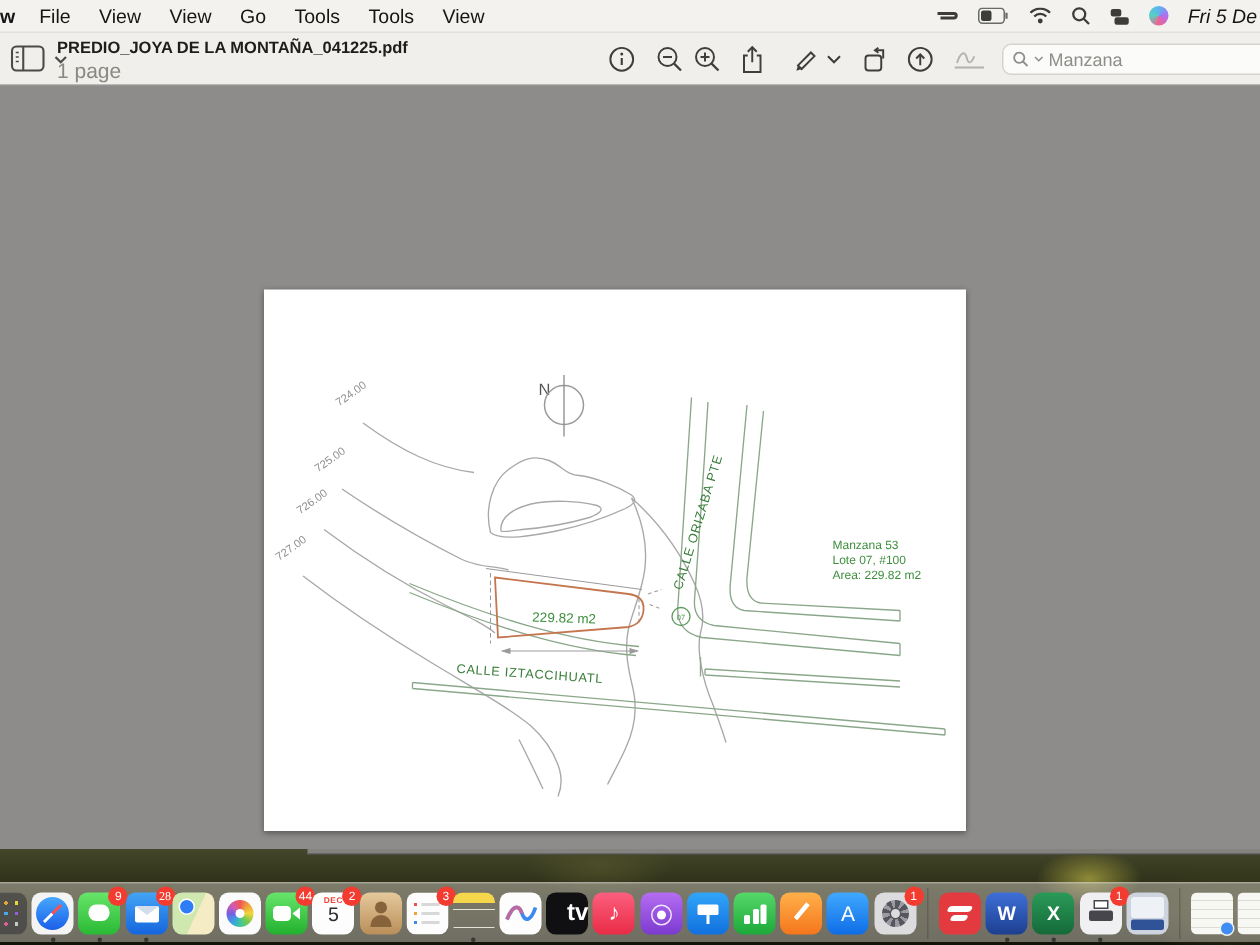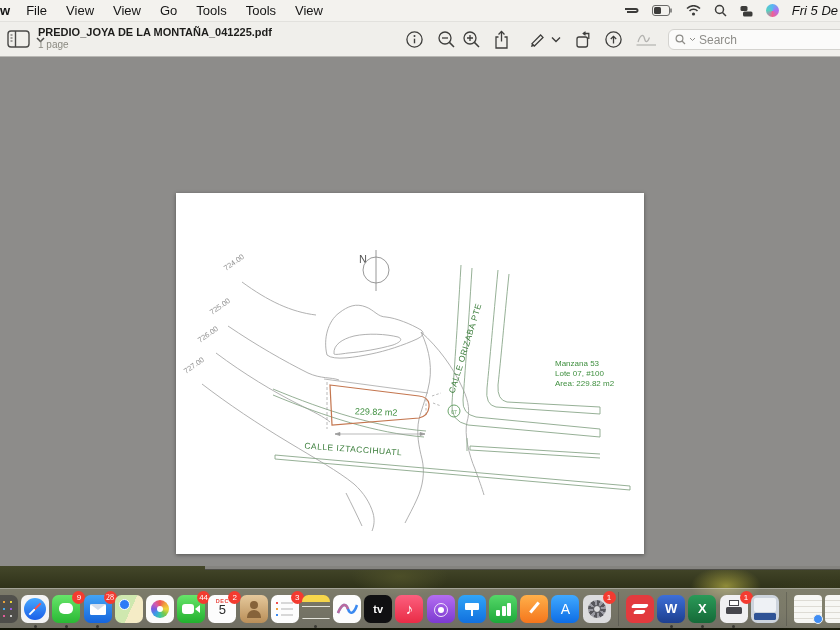--- a/index.html
+++ b/index.html
@@ -17,21 +17,21 @@
   #menu-right svg{display:block;}
   .siri{width:13px;height:13px;border-radius:50%;
         background:conic-gradient(#58b6f2,#b06ef0,#f06292,#58d0c0,#58b6f2);}
   .clock{white-space:nowrap;font-style:italic;}
   
   #titlebar{left:0;top:22px;width:840px;height:35px;background:#f0efeb;
             border-bottom:1px solid #b9b8b4;box-sizing:border-box;}
   #sidebar-btn{left:7px;top:8px;display:flex;align-items:center;gap:4px;color:#4a4a48;}
   #title-wrap{left:38px;top:4px;}
   #doc-title{font-size:11px;font-weight:700;color:#1d1d1b;white-space:nowrap;}
-  #page-count{font-size:10px;color:#8a8980;margin-top:1px;}
+  #page-count{font-size:14px;color:#8a8980;margin-top:1px;}
   #tools{left:405px;top:0;height:35px;display:flex;align-items:center;}
   .tbtn{display:flex;align-items:center;justify-content:center;color:#3e3e3c;}
   .tbtn svg{display:block;}
   #search-field{margin-left:10px;width:178px;height:21px;border:1px solid #d4d3cf;
         border-radius:6px;background:rgba(255,255,255,.72);display:flex;
         align-items:center;padding:0 6px;gap:3px;box-sizing:border-box;}
   #search-field span{font-size:12px;color:#8e8d89;}
   
   #content{left:0;top:57px;width:840px;height:509px;background:#8d8c8a;}
   #pdf-page{left:176px;top:136px;width:468px;height:361px;background:#ffffff;
@@ -101,22 +101,22 @@
       linear-gradient(#d8d8d8,#d8d8d8),
       radial-gradient(2px at 6px 20px,#3c8af0 60%,transparent 65%),
       linear-gradient(#d8d8d8,#d8d8d8);
     background-repeat:no-repeat;
     background-size:100% 100%,12px 2px,100% 100%,12px 2px,100% 100%,12px 2px;
     background-position:0 0,10px 7px,0 0,10px 13px,0 0,10px 19px;}
   .notes{background:linear-gradient(#f6d64b 0 7px,#fdfdf8 7px);
     background-image:linear-gradient(#f6d64b 0 7px,transparent 7px),
       repeating-linear-gradient(transparent 0 11px,#e3e3da 11px 12px);}
   .freeform{background:#fdfdfd;}
-  .appletv{background:#101012;color:#fff;display:flex;align-items:center;justify-content:center;
-           font-size:11px;font-weight:700;}
+  .appletv{background:#101012;color:#fff;display:flex;align-items:center;justify-content:flex-end;
+           font-size:16px;font-weight:700;}
   .music{background:linear-gradient(#fc5f7e,#e92c46);color:#fff;display:flex;align-items:center;
          justify-content:center;font-size:15px;}
   .podcasts{background:linear-gradient(#b46df2,#7c3ad0);}
   .podcasts i{position:absolute;left:11px;top:12px;width:6px;height:6px;border-radius:50%;background:#fff;}
   .podcasts b{position:absolute;left:7px;top:8px;width:14px;height:14px;border-radius:50%;
               border:1.5px solid rgba(255,255,255,.85);box-sizing:border-box;}
   .keynote{background:linear-gradient(#31a5f8,#1170de);}
   .keynote i{position:absolute;left:7px;top:8px;width:14px;height:7px;border-radius:1px;background:#fff;}
   .keynote b{position:absolute;left:13px;top:15px;width:2px;height:6px;background:#fff;}
   .numbers{background:linear-gradient(#55d868,#1da83a);}
@@ -266,21 +266,21 @@
         </svg>
     </span>
     <span id="search-field">
       <svg width="11" height="11" viewBox="0 0 11 11">
           <circle cx="4.5" cy="4.5" r="3.4" stroke="#8e8d89" stroke-width="1.2" fill="none"></circle>
           <path d="M7 7 L10 10" stroke="#8e8d89" stroke-width="1.2"></path>
         </svg>
       <svg width="7" height="5" viewBox="0 0 7 5">
           <path d="M1 1 L3.5 3.5 L6 1" stroke="#8e8d89" stroke-width="1" fill="none"></path>
         </svg>
-      <span>Search</span>
+      <span>Manzana</span>
     </span>
   </div>
 </div>
 
 <div id="content" class="abs">
   <div id="pdf-page" class="abs">
     <svg width="468" height="361" viewBox="0 0 468 361">
 
       <text x="183" y="70" font-size="11" fill="#555">N</text>
       <circle cx="200" cy="77" r="13" stroke="#9a9a9a" fill="none" stroke-width="1"></circle>

